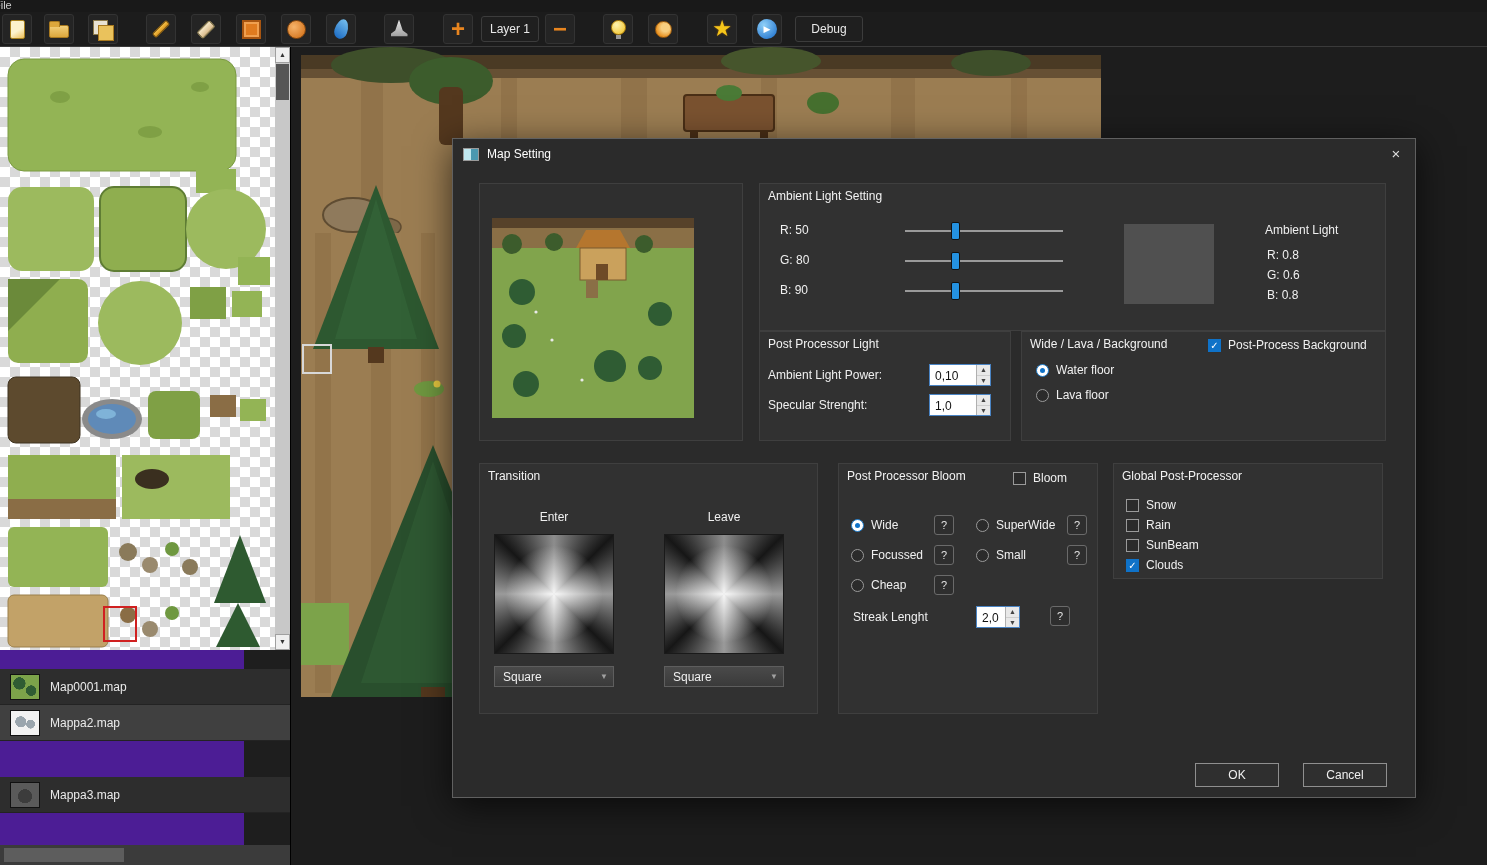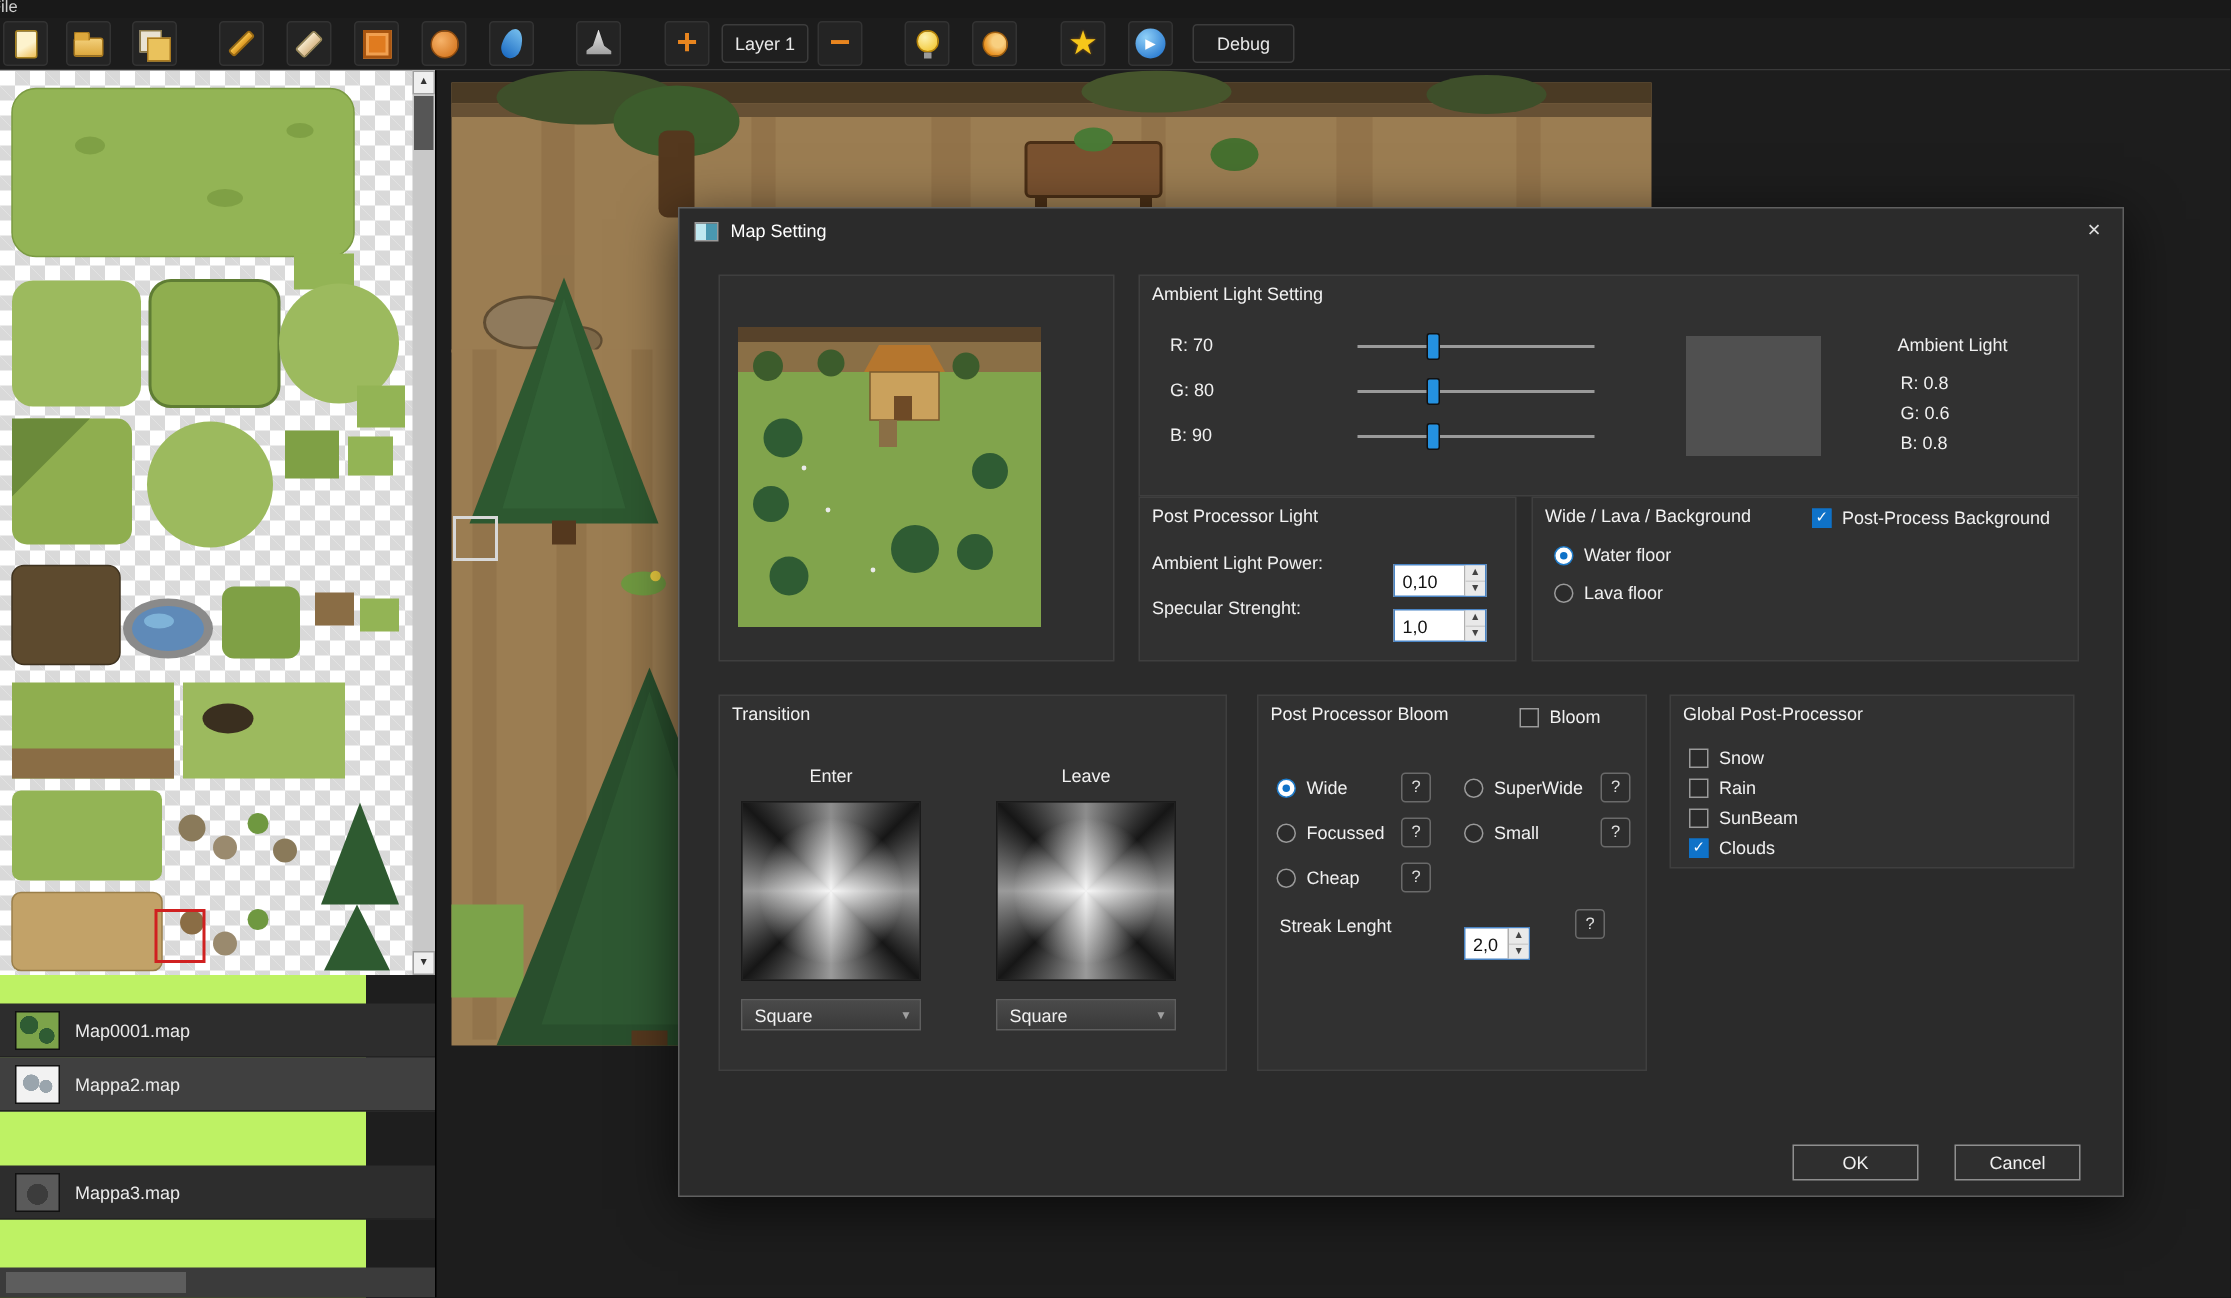--- a/index.html
+++ b/index.html
@@ -35,21 +35,21 @@
 
   
   .tileset { position:absolute; left:0; top:47px; width:290px; height:603px; background:#fff;
     background-image:linear-gradient(45deg,#d9d9d9 25%,transparent 25%,transparent 75%,#d9d9d9 75%),
                      linear-gradient(45deg,#d9d9d9 25%,transparent 25%,transparent 75%,#d9d9d9 75%);
     background-size:20px 20px; background-position:0 0,10px 10px; }
   .vscroll { position:absolute; right:0; top:0; width:15px; height:603px; background:#c8c8c8; }
   .scroll-btn { position:absolute; left:0; width:15px; height:16px; background:#efefef; border:1px solid #a0a0a0;
     font-size:7px; line-height:14px; text-align:center; color:#333; }
   .scroll-thumb { position:absolute; left:1px; top:17px; width:13px; height:36px; background:#565656; }
-  .map-list { position:absolute; left:0; top:650px; width:244px; height:215px; background:#bef264; }
+  .map-list { position:absolute; left:0; top:650px; width:244px; height:215px; background:#4c1d95; }
   .map-row { position:absolute; left:0; width:290px; height:36px; display:flex; align-items:center; gap:10px;
     padding-left:10px; background:#2d2d2d; border-bottom:1px solid #232323; cursor:pointer; }
   .map-row.selected { background:#404040; }
   .thumb { width:30px; height:26px; border:1px solid #111; flex:0 0 auto; }
   .thumb1 { background:#7ca34a; background-image:radial-gradient(circle at 30% 35%,#2f5c33 24%,transparent 25%),radial-gradient(circle at 72% 65%,#2f5c33 20%,transparent 21%); }
   .thumb2 { background:#f2f2f2; background-image:radial-gradient(circle at 35% 45%,#9aa5ad 24%,transparent 25%),radial-gradient(circle at 70% 55%,#9aa5ad 18%,transparent 19%); }
   .thumb3 { background:#5d7a3a; background-image:radial-gradient(circle at 50% 50%,#3c5226 32%,transparent 33%); }
   .thumb4 { background:#5a5a5a; background-image:radial-gradient(circle at 50% 55%,#3c3c3c 36%,transparent 37%); }
   .map-name { font-size:12px; color:#eaeaea; }
   .list-scroll { position:absolute; left:0; bottom:0; width:290px; height:20px; background:#3b3b3b; }
@@ -69,21 +69,21 @@
   .group { position:absolute; background:#313131; border:1px solid #3f3f3f; }
   .group-title { position:absolute; left:8px; top:5px; font-size:12px; color:#f2f2f2; white-space:nowrap; }
   .lbl { position:absolute; font-size:12px; white-space:nowrap; }
   .panelbox { position:absolute; background:#2f2f2f; border:1px solid #3f3f3f; }
 
   .slider { position:absolute; width:158px; height:18px; }
   .slider .track { position:absolute; left:0; right:0; top:8px; height:2px; background:#9a9a9a; }
   .slider .thumb { position:absolute; left:46px; top:0; width:9px; height:18px; background:#2491e0; border-radius:2px; }
   .ambient-preview { position:absolute; width:90px; height:80px; background:#505050; }
 
-  .spin { position:absolute; width:62px; height:22px; background:#ffffff; border:1px solid #4a84c4; display:flex;margin-top:12px; }
+  .spin { position:absolute; width:62px; height:22px; background:#ffffff; border:1px solid #4a84c4; display:flex; }
   .spin .val { flex:1; font-size:12px; color:#111; padding:4px 0 0 5px; }
   .spin .arrows { width:14px; display:flex; flex-direction:column; border-left:1px solid #b0b0b0; }
   .spin .arrows span { flex:1; font-size:7px; line-height:9px; text-align:center; color:#444; background:#e9e9e9; border-bottom:1px solid #cfcfcf; overflow:hidden; cursor:pointer; }
   .spin .arrows span:last-child { border-bottom:none; }
 
   .radio { position:absolute; display:flex; align-items:center; gap:7px; font-size:12px; cursor:pointer; }
   .rdot { width:13px; height:13px; border-radius:50%; background:#2b2b2b; border:1px solid #9a9a9a; position:relative; flex:0 0 auto; }
   .radio.sel .rdot { background:#fff; border-color:#1e7ac8; }
   .radio.sel .rdot::after { content:''; position:absolute; left:3px; top:3px; width:5px; height:5px; border-radius:50%; background:#0f72c8; }
 
@@ -300,21 +300,21 @@
         <circle cx="158" cy="150" r="12" fill="#2f5c33"></circle>
           <circle cx="118" cy="148" r="16" fill="#2f5c33"></circle>
         <circle cx="60" cy="122" r="1.6" fill="#eaeaea"></circle>
           <circle cx="90" cy="162" r="1.6" fill="#eaeaea"></circle>
           <circle cx="44" cy="94" r="1.6" fill="#eaeaea"></circle>
       </svg>
     </div>
 
     <div class="group" style="left:306px;top:44px;width:627px;height:148px">
       <div class="group-title">Ambient Light Setting</div>
-      <div class="lbl" style="left:20px;top:39px">R: 70</div>
+      <div class="lbl" style="left:20px;top:39px">R: 50</div>
       <div class="slider" style="left:145px;top:38px">
         <div class="track"></div>
           <div class="thumb"></div>
       </div>
       <div class="lbl" style="left:20px;top:69px">G: 80</div>
       <div class="slider" style="left:145px;top:68px">
         <div class="track"></div>
           <div class="thumb"></div>
       </div>
       <div class="lbl" style="left:20px;top:99px">B: 90</div>

